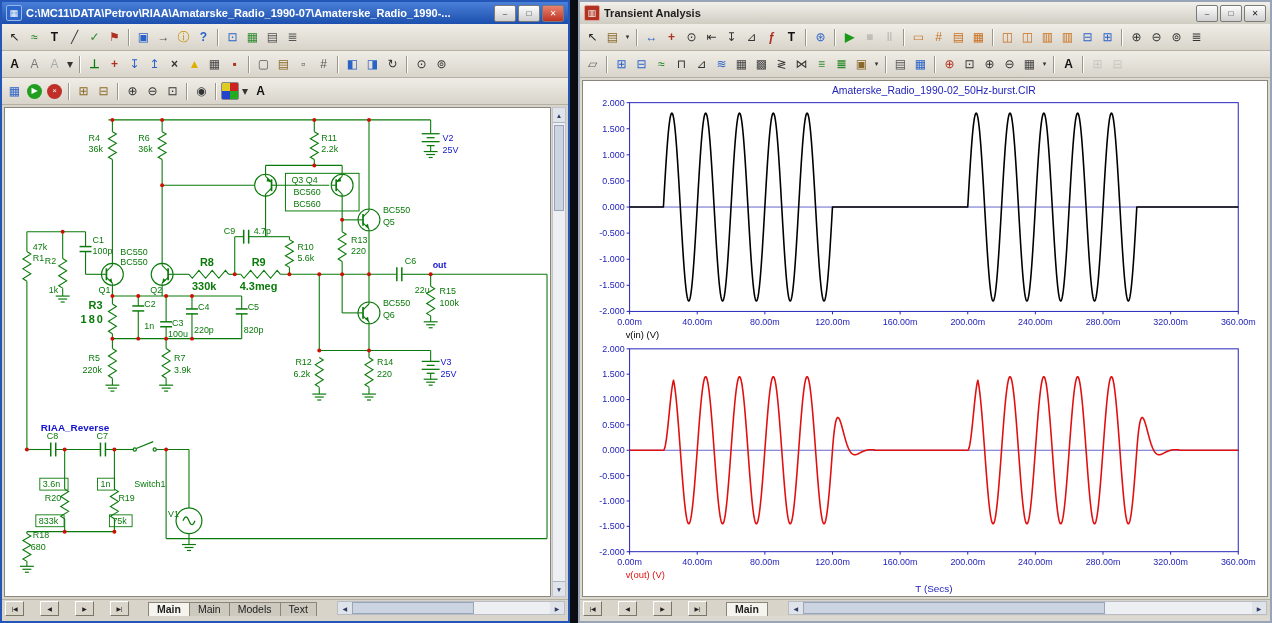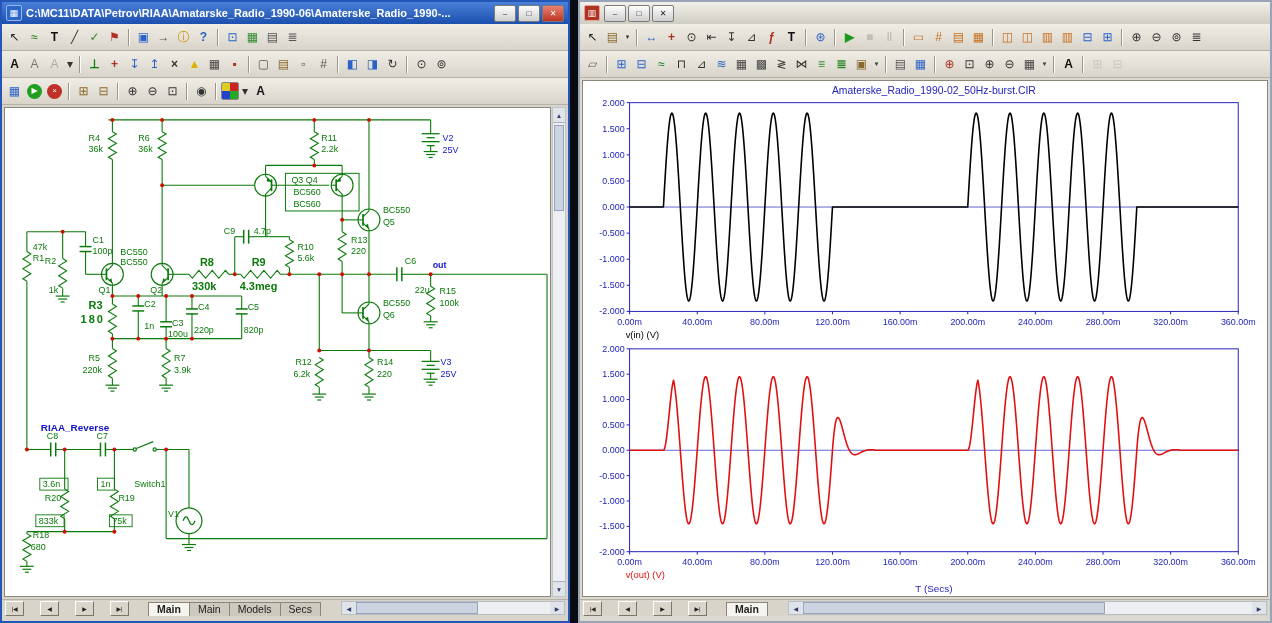--- a/index.html
+++ b/index.html
@@ -58,21 +58,21 @@
   svg text{font-family:"Liberation Sans",sans-serif;}
 </style>
 </head>
 <body>
 
 <div class="desktop">
 
   <div class="window" id="leftWin">
     <div class="titlebar">
       <span class="title-icon">▦</span>
-      <span class="title-text">C:\MC11\DATA\Petrov\RIAA\Amatarske_Radio_1990-06\Amaterske_Radio_1990-...</span>
+      <span class="title-text">C:\MC11\DATA\Petrov\RIAA\Amatarske_Radio_1990-07\Amaterske_Radio_1990-...</span>
       <span class="wbtns">
         <span class="wbtn">–</span>
         <span class="wbtn">□</span>
         <span class="wbtn close">✕</span>
       </span>
     </div>
     <div class="toolbar">
         <span class="ticon" style="color: rgb(34, 34, 34);">↖</span>
         <span class="ticon" style="color: rgb(10, 122, 10);">≈</span>
         <span class="ticon" style="color: rgb(17, 17, 17); font-weight: bold;">T</span>
@@ -529,35 +529,36 @@
     </div>
     <div class="tabstrip">
       <span class="tbtn">|◀</span>
       <span class="tbtn">◀</span>
       <span class="tbtn">▶</span>
       <span class="tbtn">▶|</span>
       <span class="tabs">
           <span class="tab active">Main</span>
           <span class="tab">Main</span>
           <span class="tab">Models</span>
-          <span class="tab">Secs</span>
+          <span class="tab">Text</span>
         </span>
       <span class="hscroll">
         <span class="harrow">◀</span>
         <span class="hthumb" style="width:120px"></span>
         <span class="hfill"></span>
         <span class="harrow">▶</span>
       </span>
     </div>
     <div class="filler"></div>
   </div>
 
   <div class="window" id="rightWin">
     <div class="titlebar">
       <span class="title-icon">▥</span>
+      <span class="title-text">Transient Analysis</span>
       <span class="wbtns">
         <span class="wbtn">–</span>
         <span class="wbtn">□</span>
         <span class="wbtn">✕</span>
       </span>
     </div>
     <div class="toolbar">
         <span class="ticon" style="color: rgb(34, 34, 34);">↖</span>
         <span class="ticon" style="color: rgb(138, 106, 42);">▤</span>
         <span class="ddarrow">▾</span>

